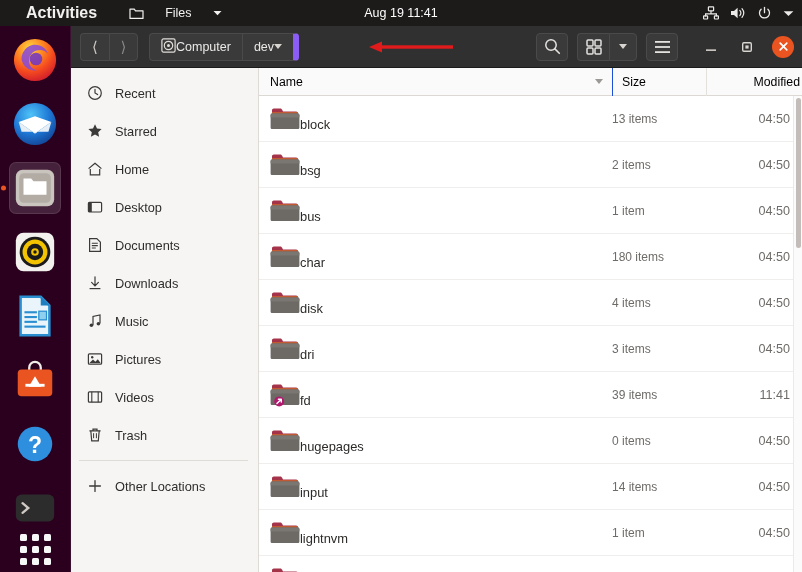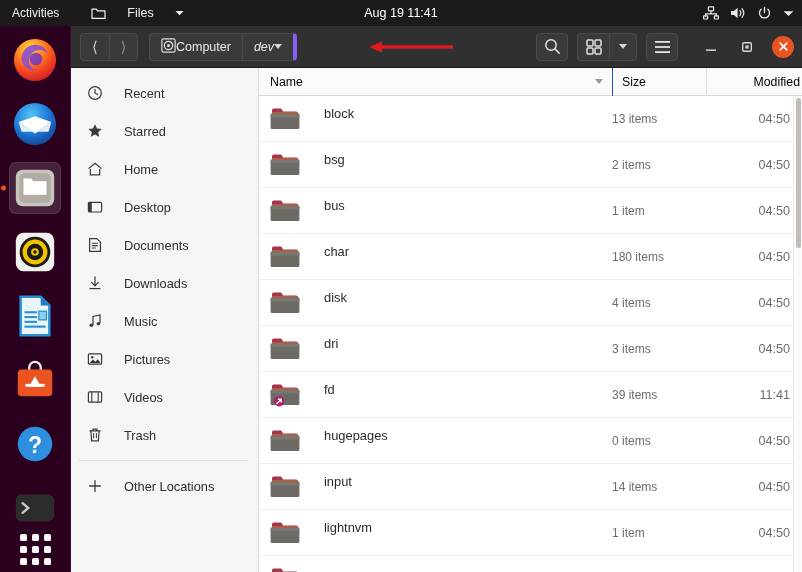--- a/index.html
+++ b/index.html
@@ -11,21 +11,21 @@
   }
   #screen { position: relative; width: 802px; height: 572px; }
 
   
   #topbar {
     position: absolute; top: 0; left: 0; width: 802px; height: 26px;
     background: #1d1a1a; color: #ffffff;
     display: flex; align-items: center;
     font-size: 12.5px;
   }
-  .tb-activities { padding: 0 10px 0 12px; font-size: 12px; color: #f2f1f0; }
+  .tb-activities { padding: 0 10px 0 26px; font-size: 16px; color: #f2f1f0; font-weight: bold; }
   .tb-app { display: flex; align-items: center; gap: 21px; padding: 0 6px; margin-left: 16px; color: #f2f1f0; }
   .tb-app svg { display: block; }
   .tb-clock {
     position: absolute; left: 0; right: 0; text-align: center;
     font-size: 12.5px; color: #ffffff; pointer-events: none;
   }
   .tb-right {
     position: absolute; right: 8px; top: 0; height: 26px;
     display: flex; align-items: center; gap: 11px;
   }
@@ -93,21 +93,21 @@
   .navgroup { display: flex; margin-right: 11px; }
   .navgroup .hb-btn:first-child { border-radius: 4px 0 0 4px; border-right: none; }
   .navgroup .hb-btn:last-child { border-radius: 0 4px 4px 0; }
   .navgroup .hb-btn { width: 29px; }
   .nav-chev { font-size: 15px; color: #cdc9c5; line-height: 1; }
   .nav-chev.dim { color: #8a8785; }
 
   .pathbar { display: flex; }
   .pathbar .hb-btn { border-radius: 0; border-right: none; padding: 0 11px; font-size: 12.5px; }
   .pathbar .hb-btn:first-child { border-radius: 4px 0 0 4px; }
-  .pathbar .hb-btn:last-child { border-radius: 0 4px 4px 0; border-right: 4px solid #8b5cf6; font-style: italic; }
+  .pathbar .hb-btn:last-child { border-radius: 0 4px 4px 0; border-right: 6px solid #8b5cf6; }
   .pb-label { font-size: 12.5px; color: #ebe9e7; white-space: nowrap; }
   .chev-dn {
     width: 0; height: 0; border-left: 4.5px solid transparent;
     border-right: 4.5px solid transparent; border-top: 5px solid #d8d4d0;
   }
 
   
   #annot-arrow {
     position: absolute; left: 298px; top: 14px;
     width: 84px; height: 14px; pointer-events: none;
@@ -133,21 +133,21 @@
   
   #sidebar {
     width: 188px; flex: 0 0 188px;
     background: #f6f5f4;
     border-right: 1px solid #dedad6;
     padding-top: 6px;
     overflow: hidden;
   }
   .side-item {
     height: 38px; display: flex; align-items: center;
-    padding-left: 15px; gap: 21px;
+    padding-left: 15px; gap: 12px;
     color: #2f2d2b; font-size: 12.8px;
   }
   .side-item .sico { width: 17px; height: 17px; display: flex; align-items: center; justify-content: center; flex: 0 0 17px; }
   .side-sep { height: 1px; background: #dfdbd7; margin: 6px 10px 6px 8px; }
 
   
   #listarea { flex: 1; display: flex; flex-direction: column; min-width: 0; background: #ffffff; position: relative; }
   #colheads {
     height: 28px; flex: 0 0 28px;
     background: #fbfafa;
@@ -164,21 +164,21 @@
   }
   .ch-size { width: 94px; flex: 0 0 94px; border-left: 1px solid #1d4ed8; padding-left: 9px; }
   .ch-mod { width: 96px; flex: 0 0 96px; border-left: 1px solid #e4e0dc; justify-content: flex-end; padding-right: 2px; }
 
   #rows { flex: 1; overflow: hidden; }
   .row {
     height: 46px; display: flex; align-items: center;
     border-bottom: 1px solid #f0eeec;
     font-size: 12.9px; color: #2d2b29;
   }
-  .row-name { flex: 1; display: flex; align-items: flex-start; gap: 24px; padding-left: 11px; min-width: 0; }
+  .row-name { flex: 1; display: flex; align-items: flex-end; gap: 0; padding-left: 11px; min-width: 0; }
   .folder-wrap { position: relative; width: 30px; height: 26px; flex: 0 0 30px; }
   .row-label { white-space: nowrap; overflow: hidden; text-overflow: ellipsis; }
   .row-size { width: 94px; flex: 0 0 94px; color: #6e6b68; font-size: 12px; }
   .row-mod { width: 96px; flex: 0 0 96px; text-align: right; padding-right: 12px; color: #6e6b68; font-size: 12.6px; }
 
   #scrollbar {
     position: absolute; right: 0; top: 28px; width: 9px; bottom: 0;
     background: #fcfbfb; border-left: 1px solid #eceae8;
   }
   #scrollthumb {

